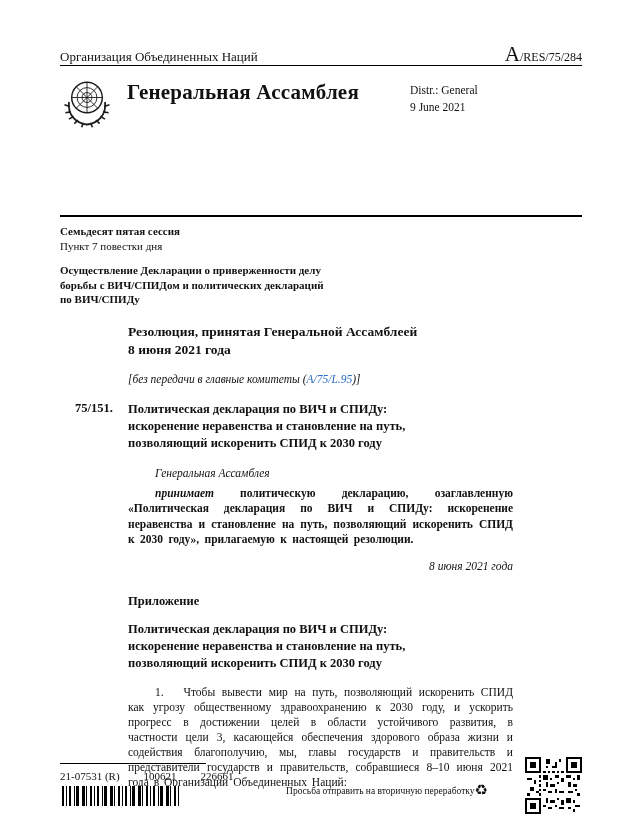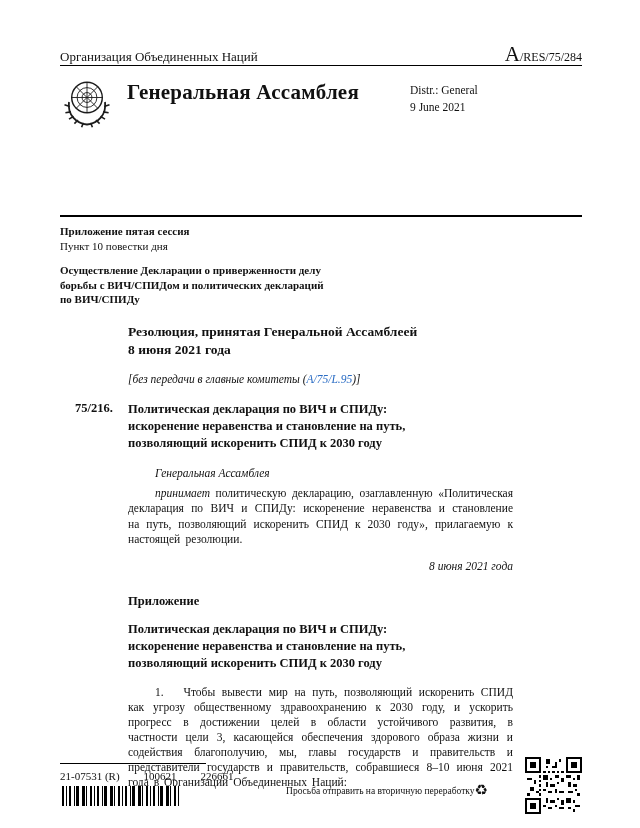--- a/index.html
+++ b/index.html
@@ -27,21 +27,21 @@
   .agenda-title { font-weight:bold; max-width:268px; margin-top:10px; }
 
   .main { margin-left:68px; width:385px; margin-top:16px; }
   .res-heading { font-size:13.5px; font-weight:bold; line-height:1.35; }
   .note { margin-top:14px; font-size:11.5px; font-style:italic; }
   .note .doc-link { color:#2a6cc4; font-style:italic; cursor:pointer; }
   .subject-row { display:flex; margin-left:-53px; margin-top:16px; }
   .subject-num { width:53px; font-weight:bold; font-size:12.5px; flex:0 0 auto; }
   .subject { font-weight:bold; font-size:12.5px; line-height:1.35; max-width:302px; }
   .actor { margin-top:15px; margin-left:27px; font-style:italic; font-size:11.5px; }
-  .action { margin-top:7px; font-size:11.5px; line-height:1.35; text-align:justify; text-indent:27px; word-spacing:2.5px; }
+  .action { margin-top:7px; font-size:11.5px; line-height:1.35; text-align:justify; text-indent:27px; word-spacing:2.5px;font-weight:bold; }
   .action .verb { font-style:italic; }
   .meeting { margin-top:10px; text-align:right; font-style:italic; font-size:11.5px; line-height:1.4; }
   .annex-heading { margin-top:20px; font-weight:bold; font-size:12.5px; }
   .annex-title { margin-top:12px; font-weight:bold; font-size:12.5px; line-height:1.35; max-width:302px; }
   .para { margin-top:14px; font-size:11.5px; line-height:1.3; text-align:justify; text-indent:27px; word-spacing:2px; }
 
   .footnote-rule { position:absolute; left:60px; bottom:64px; width:146px; border-top:1px solid #000; }
   .doc-code { position:absolute; left:60px; bottom:46px; font-size:11px; white-space:nowrap; }
   .doc-code span { margin-right:24px; }
   .doc-code span:last-child { margin-right:0; }
@@ -84,37 +84,37 @@
       <div class="assembly-title">Генеральная Ассамблея</div>
       <div class="distr">
         <div>Distr.: General</div>
         <div>9 June 2021</div>
       </div>
     </div>
 
     <div class="rule-thick"></div>
 
     <div class="session">
-      <div class="bold">Приложение пятая сессия</div>
-      <div>Пункт 10 повестки дня</div>
+      <div class="bold">Семьдесят пятая сессия</div>
+      <div>Пункт 7 повестки дня</div>
       <div class="agenda-title">Осуществление Декларации о приверженности делу борьбы с ВИЧ/СПИДом и политических деклараций по ВИЧ/СПИДу</div>
     </div>
 
     <div class="main">
       <div class="res-heading">
         <div>Резолюция, принятая Генеральной Ассамблеей</div>
         <div>8 июня 2021 года</div>
       </div>
 
       <div class="note">
         <span>[без передачи в главные комитеты (</span><span class="doc-link">A/75/L.95</span><span>)]</span>
       </div>
 
       <div class="subject-row">
-        <div class="subject-num">75/216.</div>
+        <div class="subject-num">75/151.</div>
         <div class="subject">Политическая декларация по ВИЧ и СПИДу: искоренение неравенства и становление на путь, позволяющий искоренить СПИД к 2030 году</div>
       </div>
 
       <div class="actor">Генеральная Ассамблея</div>
 
       <p class="action">
         <span class="verb">принимает</span><span> политическую декларацию, озаглавленную «Политическая декларация по ВИЧ и СПИДу: искоренение неравенства и становление на путь, позволяющий искоренить СПИД к 2030 году», прилагаемую к настоящей резолюции.</span>
       </p>
 
       <div class="meeting">

